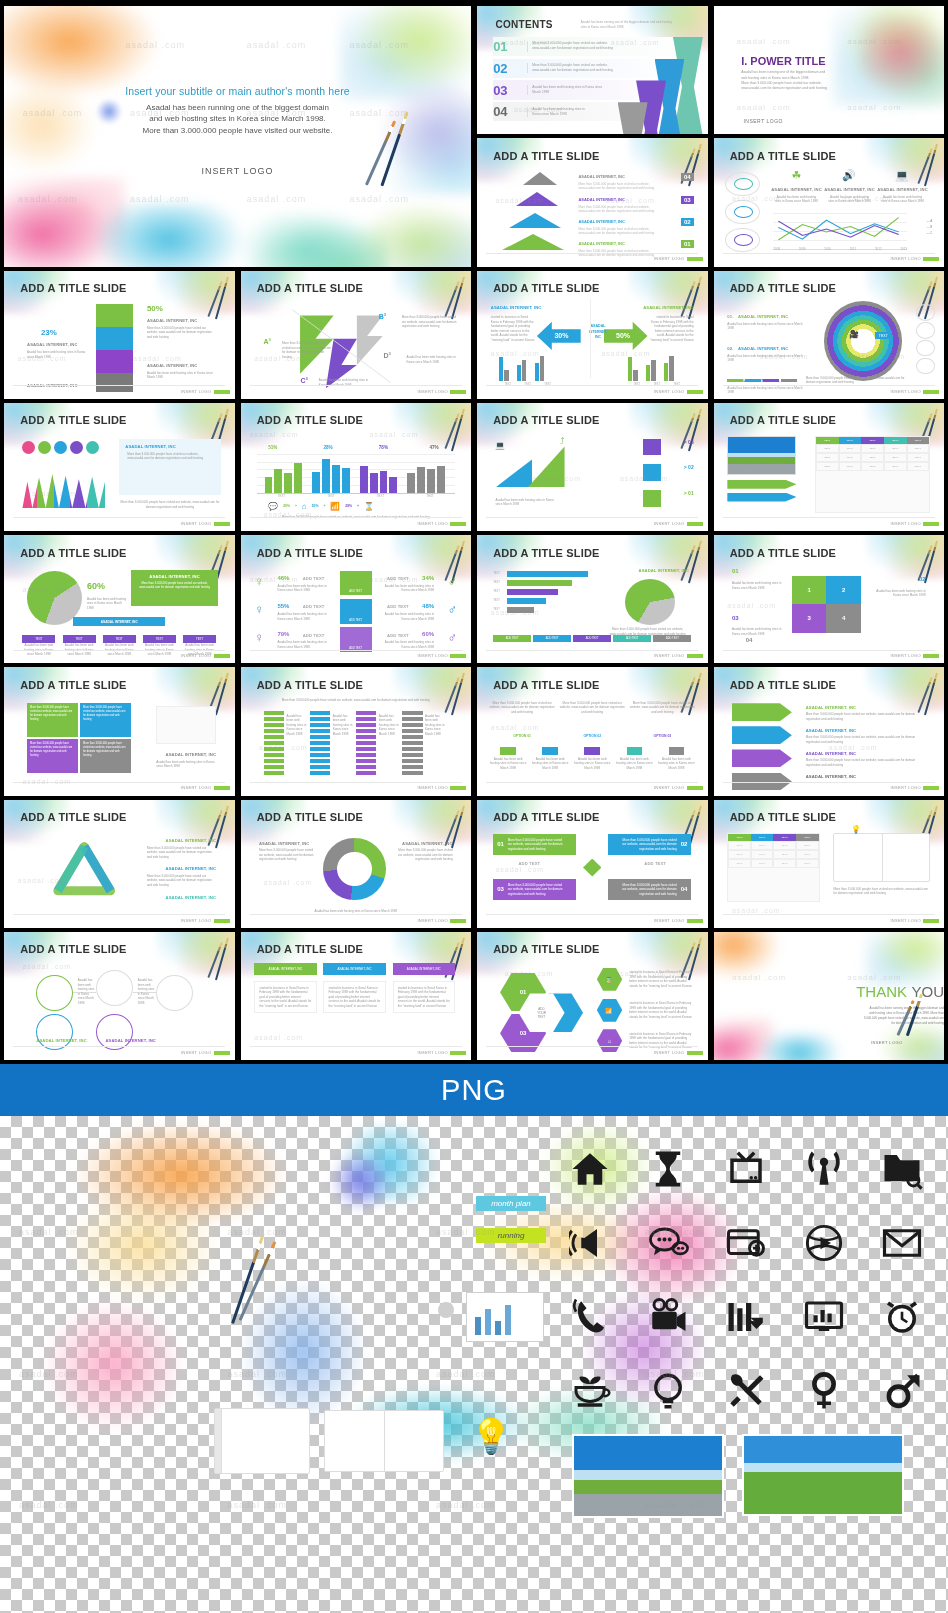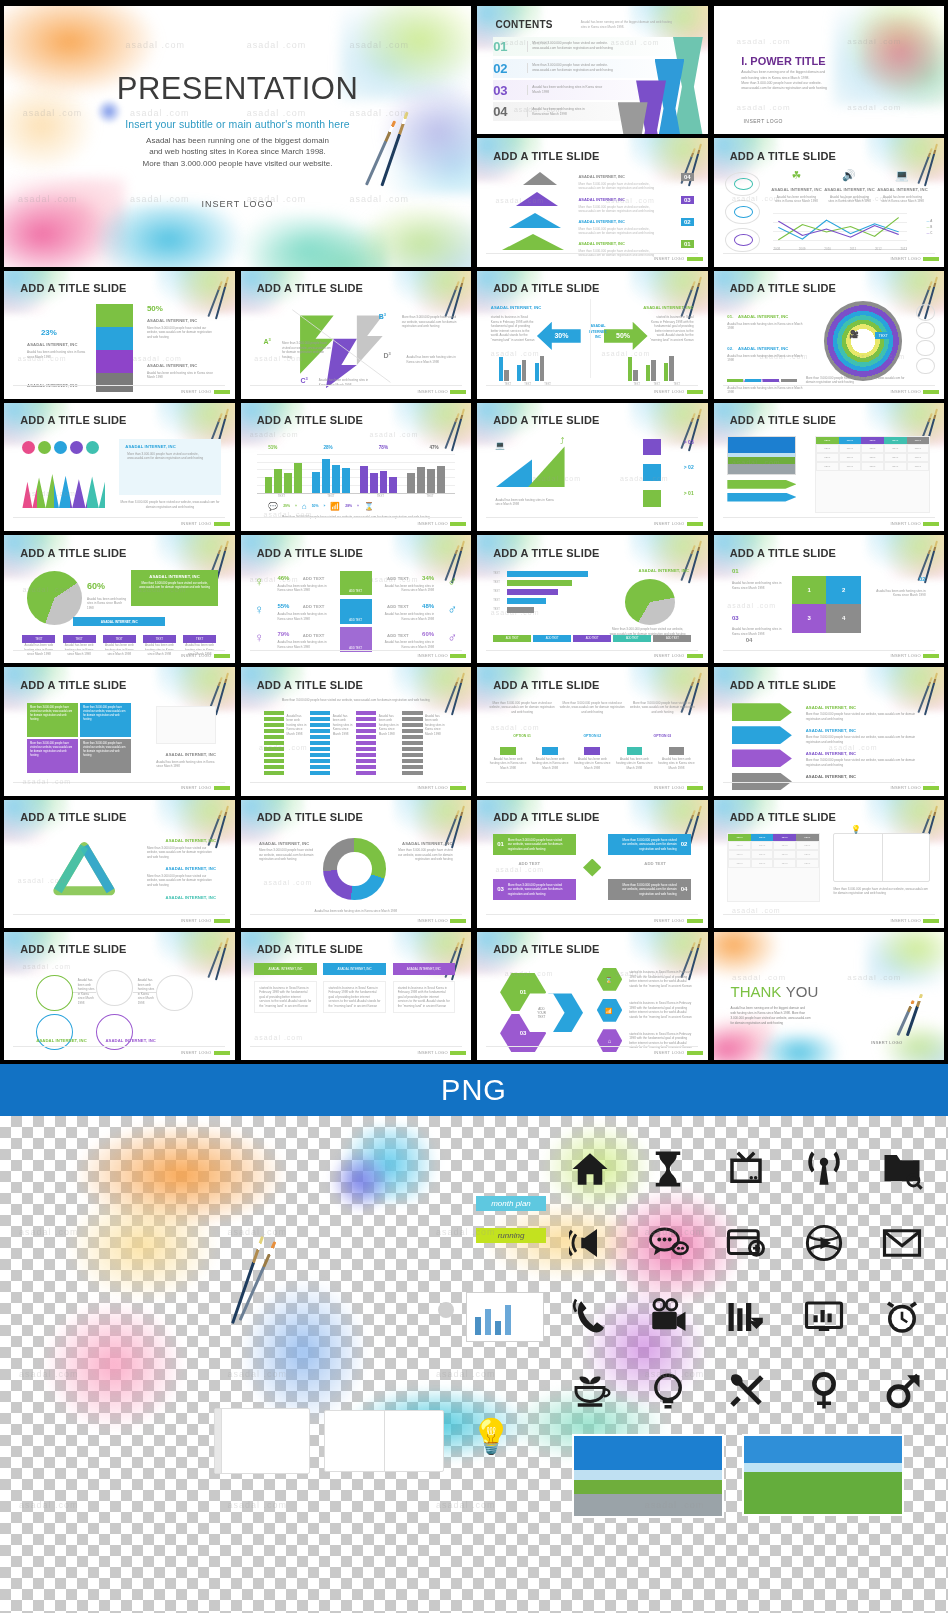--- a/index.html
+++ b/index.html
@@ -133,21 +133,20 @@
     <div class="cv cv3"></div>
     <div class="cv cv4"></div>
     <div class="cv cv5"></div>
     <div class="cv cv6"></div>
     <div class="cv cv7"></div>
     <div class="cv cv8"></div>
     <div class="cv cv-splat"></div>
     <div class="cover-brush"></div>
     <div class="cover-brush cb2"></div>
     <div class="cover-text">
-      <div class="cv-l2">PRESENTATION</div>
       <div class="cv-sub">Insert your subtitle or main author's month here</div>
       <div class="cv-body" style="white-space:pre-line">Asadal has been running one of the biggest domain
 and web hosting sites in Korea since March 1998.
 More than 3.000.000 people have visited our website.</div>
       <div class="cv-logo">INSERT LOGO</div>
     </div>
     <div class="wm" style="left:26%;top:13%">asadal .com</div>
     <div class="wm" style="left:52%;top:13%">asadal .com</div>
     <div class="wm" style="left:74%;top:13%">asadal .com</div>
     <div class="wm" style="left:4%;top:39%">asadal .com</div>
@@ -1060,21 +1059,21 @@
     <div class="wm" style="left:12%;top:30%;font-size:7px">asadal .com</div>
     <div class="wm" style="left:60%;top:30%;font-size:7px">asadal .com</div>
   </div>
 
   <div class="slide">
     <div class="cv cv1" style="left:-10%;top:-14%;width:42%;height:54%"></div>
     <div class="cv cv3" style="left:-10%;bottom:-14%;width:36%;height:46%"></div>
     <div class="cv cv6" style="right:-10%;top:-16%;width:44%;height:58%"></div>
     <div class="cv cv8" style="right:-10%;bottom:-14%;width:40%;height:44%"></div>
     <div class="cv cv4" style="left:20%;bottom:-16%;width:38%;height:36%"></div>
-    <div style="position:absolute;left:17px;right:0;top:40%;text-align:left;z-index:5">
+    <div style="position:absolute;left:10px;right:0;top:40%;text-align:right;z-index:5">
       <span style="font-size:15px;color:#7cc143">THANK</span>
       <span style="font-size:15px;color:#6b6b6b">YOU</span>
       <div style="font-size:3px;color:#888;line-height:1.6;margin-top:5px;white-space:pre-line">Asadal has been running one of the biggest domain and
 web hosting sites in Korea since March 1998.  More than
 3.000.000 people have visited our website, www.asadal.com
 for domain  registration and web hosting</div>
     </div>
     <div class="cover-brush" style="right:12%;top:48%;height:34%;z-index:6"></div>
     <div class="cover-brush cb2" style="right:16%;top:52%;height:30%;z-index:6"></div>
     <div style="position:absolute;right:18%;bottom:12%;font-size:4px;color:#777;letter-spacing:.4px;z-index:6">INSERT LOGO</div>

